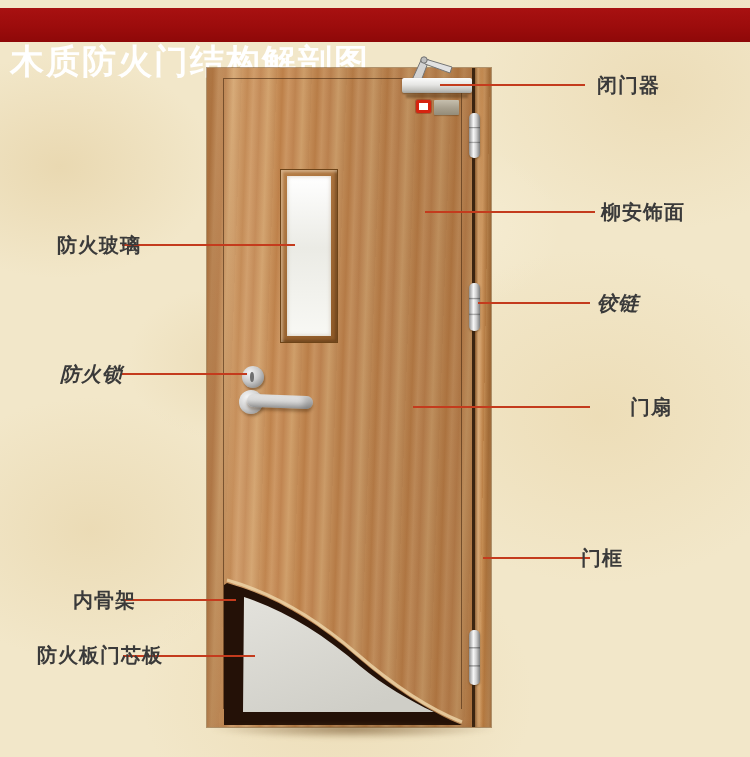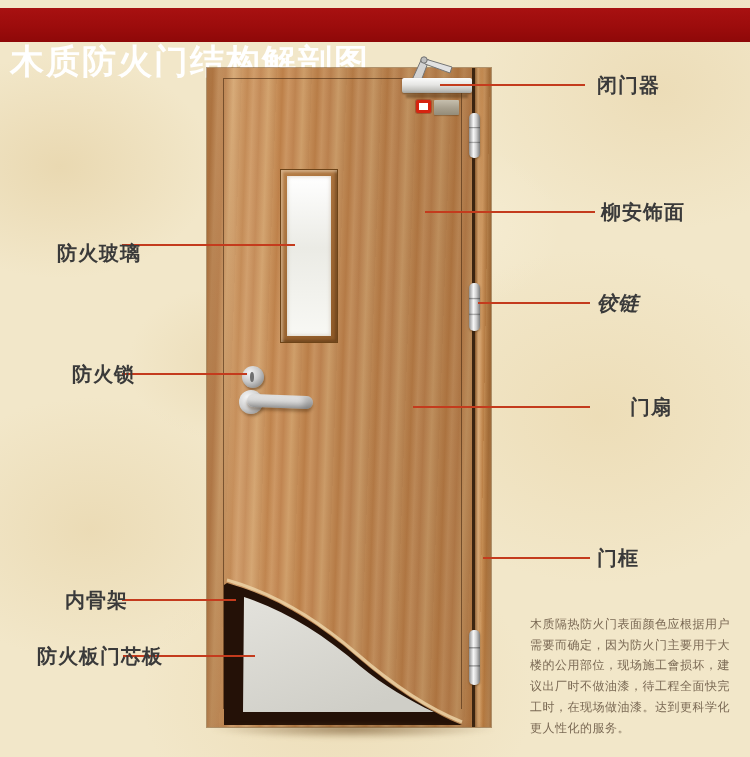--- a/index.html
+++ b/index.html
@@ -187,31 +187,25 @@
   <div class="cline" style="left:122px;top:244px;width:173px;"></div>
   <div class="cline" style="left:122px;top:373px;width:125px;"></div>
   <div class="cline" style="left:122px;top:599px;width:114px;"></div>
   <div class="cline" style="left:123px;top:655px;width:132px;"></div>
   <div class="cline" style="left:440px;top:84px;width:145px;"></div>
   <div class="cline" style="left:425px;top:211px;width:170px;"></div>
   <div class="cline" style="left:478px;top:302px;width:112px;"></div>
   <div class="cline" style="left:413px;top:406px;width:177px;"></div>
   <div class="cline" style="left:483px;top:557px;width:107px;"></div>
 
-  <div class="lbl" style="left:57px;top:238px;margin-top:8px;">防火玻璃</div>
-  <div class="lbl" style="left:72px;top:367px;">防火锁</div>
-  <div class="lbl" style="left:65px;top:593px;">内骨架</div>
-  <div class="lbl" style="left:37px;top:649px;">防火板门芯板</div>
+  <div class="lbl" style="left:57px;top:238px;">防火玻璃</div>
+  <div class="lbl" style="left:60px;top:367px;font-style:italic;">防火锁</div>
+  <div class="lbl" style="left:73px;top:593px;">内骨架</div>
+  <div class="lbl" style="left:37px;top:649px;font-family:Liberation Mono, monospace;">防火板门芯板</div>
 
   <div class="lbl" style="left:597px;top:78px;">闭门器</div>
   <div class="lbl" style="left:601px;top:205px;font-family:Liberation Serif, serif;">柳安饰面</div>
   <div class="lbl" style="left:597px;top:296px;font-style:italic;">铰链</div>
   <div class="lbl" style="left:630px;top:400px;">门扇</div>
-  <div class="lbl" style="left:597px;top:551px;">门框</div>
-
-  <div class="desc">木质隔热防火门表面颜色应根据用户
-需要而确定，因为防火门主要用于大
-楼的公用部位，现场施工會损坏，建
-议出厂时不做油漆，待工程全面快完
-工时，在现场做油漆。达到更科学化
-更人性化的服务。</div>
+  <div class="lbl" style="left:581px;top:551px;">门框</div>
+
 
 </div>
 
 </body></html>

